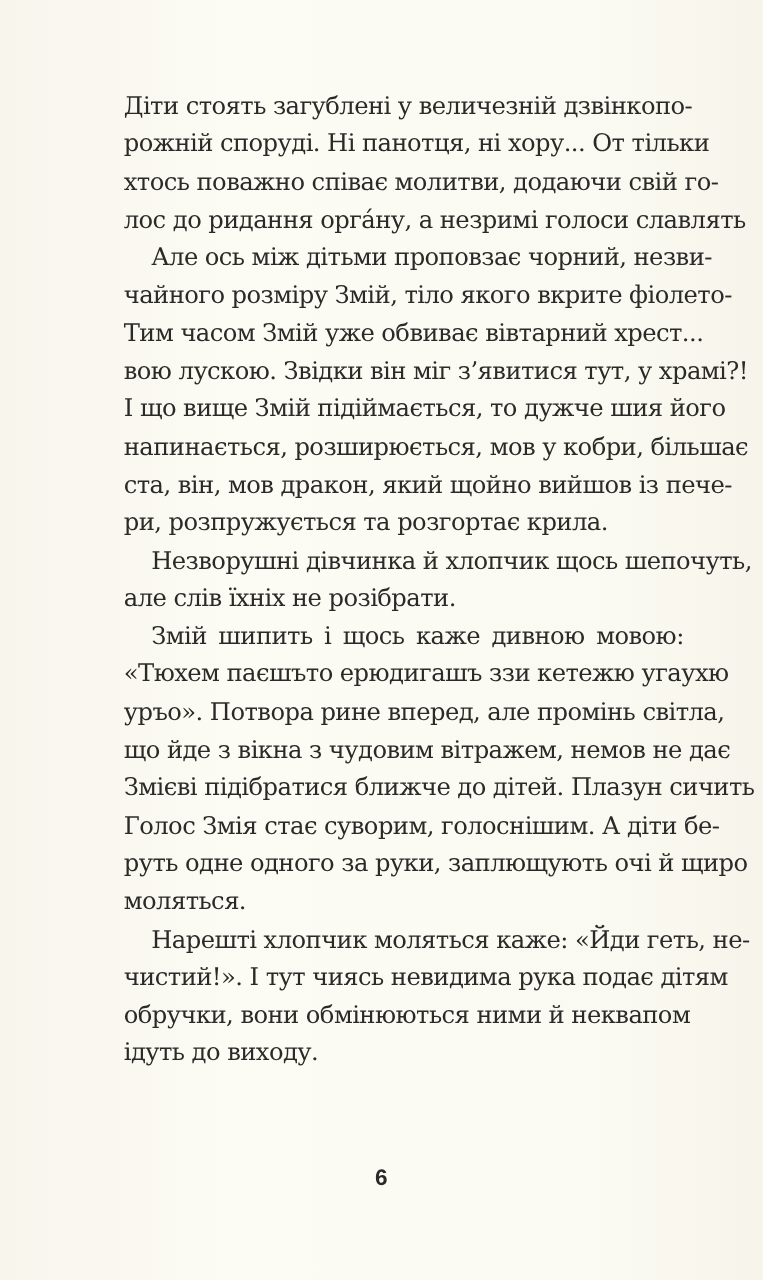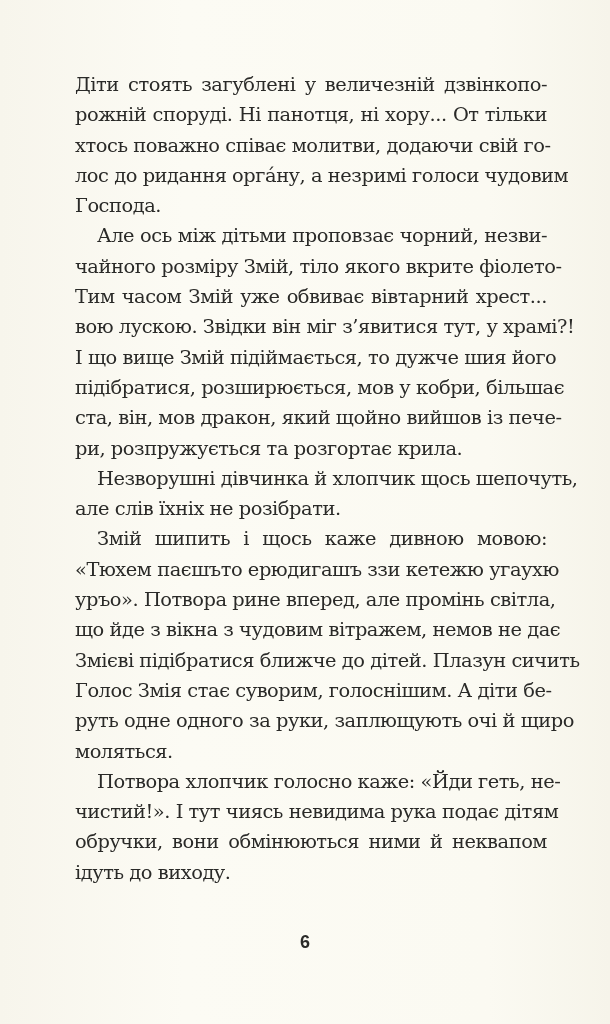--- a/index.html
+++ b/index.html
@@ -29,20 +29,21 @@
       font-size: 19.4px;
       line-height: 30.3px;
       letter-spacing: -0.45px;
     }
     .line {
       display: block;
       white-space: nowrap;
       text-align: justify;
       text-align-last: justify;
       height: 30.3px;
+      margin-left: 24px;
     }
     .line.last {
       text-align-last: left;
     }
     .line.indent {
       padding-left: 22px;
     }
     .ital {
     }
     .page-number {
@@ -59,44 +60,43 @@
   </style>
 </head>
 <body>
 
 <div class="page">
   <div class="text-block">
 
     <span class="line">Діти стоять загублені у величезній дзвінкопо-</span>
     <span class="line">рожній споруді. Ні панотця, ні хору... От тільки</span>
     <span class="line">хтось поважно співає молитви, додаючи свій го-</span>
-    <span class="line">лос до ридання орга́ну, а незримі голоси чудовим</span>
-    <span class="line last">Господа.</span>
+    <span class="line">лос до ридання орга́ну, а незримі голоси славлять</span>
 
     <span class="line indent">Але ось між дітьми проповзає чорний, незви-</span>
     <span class="line">чайного розміру Змій, тіло якого вкрите фіолето-</span>
     <span class="line">Тим часом Змій уже обвиває вівтарний хрест...</span>
     <span class="line">вою лускою. Звідки він міг з’явитися тут, у храмі?!</span>
     <span class="line">І що вище Змій підіймається, то дужче шия його</span>
-    <span class="line">підібратися, розширюється, мов у кобри, більшає</span>
+    <span class="line">напинається, розширюється, мов у кобри, більшає</span>
     <span class="line">ста, він, мов дракон, який щойно вийшов із пече-</span>
     <span class="line last">ри, розпружується та розгортає крила.</span>
 
     <span class="line indent">Незворушні дівчинка й хлопчик щось шепочуть,</span>
     <span class="line last">але слів їхніх не розібрати.</span>
 
     <span class="line indent">Змій шипить і щось каже дивною мовою:</span>
     <span class="line"><span>«</span><span class="ital">Тюхем паєшъто ерюдигашъ ззи кетежю угаухю</span></span>
     <span class="line"><span class="ital">уръо</span><span>». Потвора рине вперед, але промінь світла,</span></span>
     <span class="line">що йде з вікна з чудовим вітражем, немов не дає</span>
     <span class="line">Змієві підібратися ближче до дітей. Плазун сичить</span>
     <span class="line">Голос Змія стає суворим, голоснішим. А діти бе-</span>
     <span class="line">руть одне одного за руки, заплющують очі й щиро</span>
     <span class="line last">моляться.</span>
 
-    <span class="line indent">Потвора хлопчик голосно каже: «Йди геть, не-</span>
+    <span class="line indent">Нарешті хлопчик моляться каже: «Йди геть, не-</span>
     <span class="line">чистий!». І тут чиясь невидима рука подає дітям</span>
     <span class="line">обручки, вони обмінюються ними й неквапом</span>
     <span class="line last">ідуть до виходу.</span>
   </div>
 
   <div class="page-number">6</div>
 </div>
 
 </body></html>

